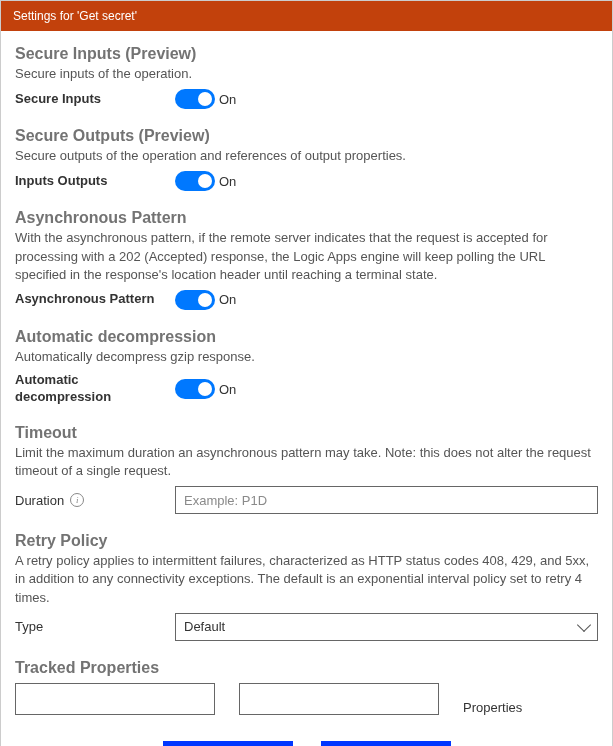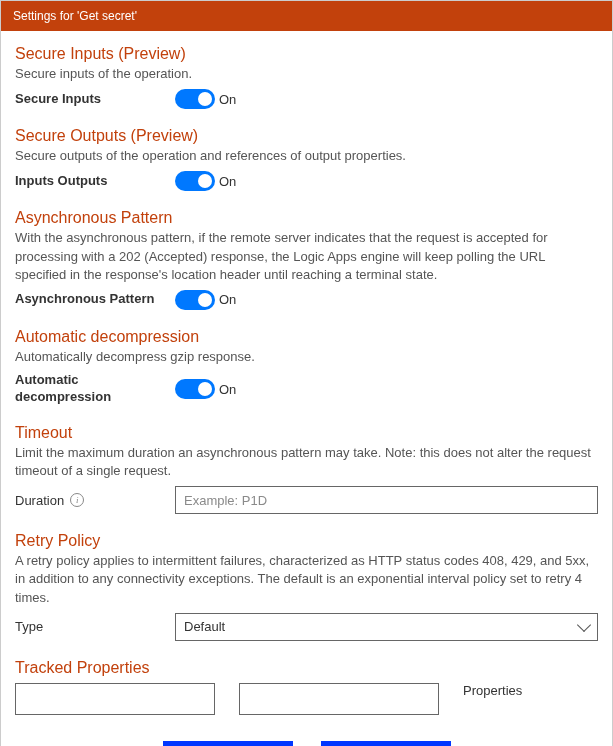--- a/index.html
+++ b/index.html
@@ -20,22 +20,22 @@
     color: #fff;
     padding: 8px 12px;
     font-size: 12px;
   }
   .content {
     padding: 14px 14px 10px 14px;
   }
   .section { margin-bottom: 18px; }
   .section-title {
     font-size: 16px;
-    color: #c2410c;
-    font-weight: 400;
+    color: #737373;
+    font-weight: 700;
     margin-bottom: 2px;
   }
   .section-desc {
     font-size: 13px;
     color: #555;
     margin-bottom: 6px;
     line-height: 1.4;
   }
   .toggle-row {
     display: flex;
@@ -121,21 +121,21 @@
   }
   .chevron {
     width: 10px; height: 10px;
     border-right: 1px solid #555;
     border-bottom: 1px solid #555;
     transform: rotate(45deg);
     margin-top: -4px;
   }
   .tracked-row {
     display: flex;
-    align-items: flex-start;
+    align-items: flex-end;
     gap: 24px;
     margin-top: 6px;
   }
   .tracked-input {
     width: 200px;
     height: 32px;
     border: 1px solid #666;
     padding: 0 8px;
     font-size: 13px;
     outline: none;

